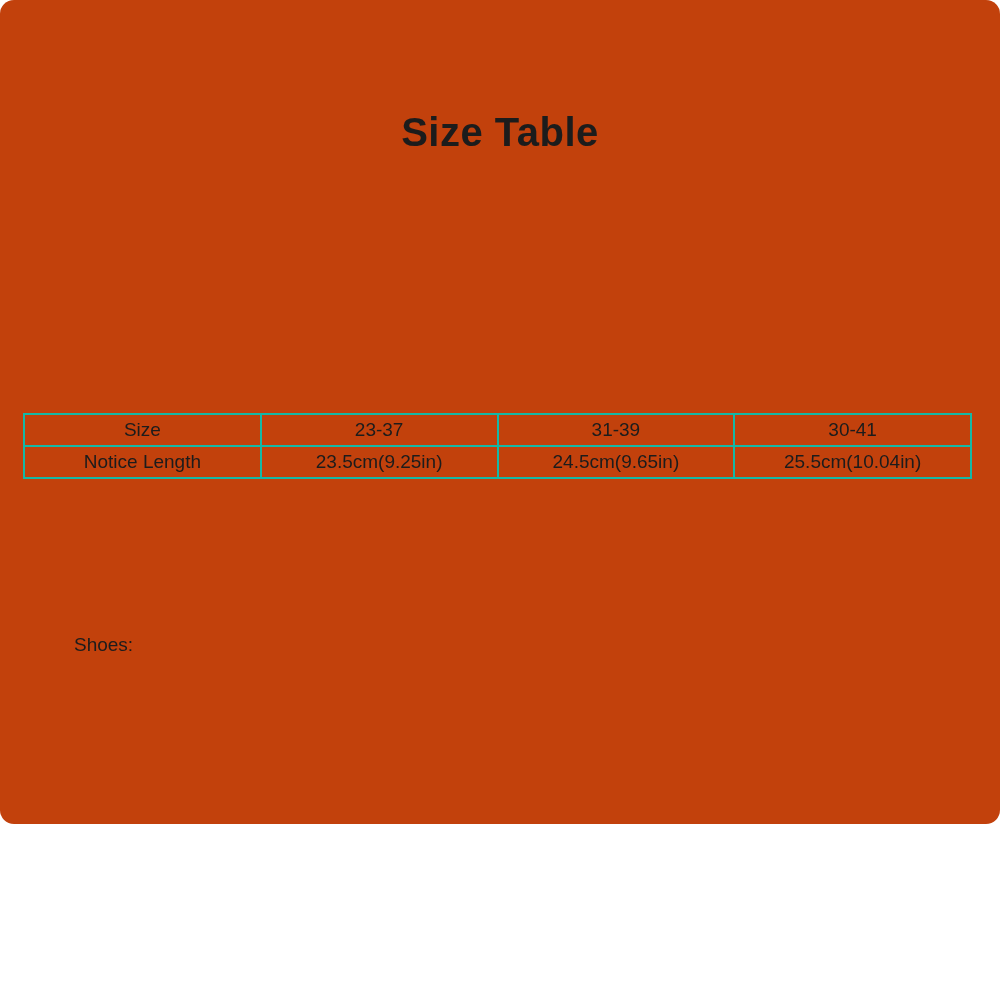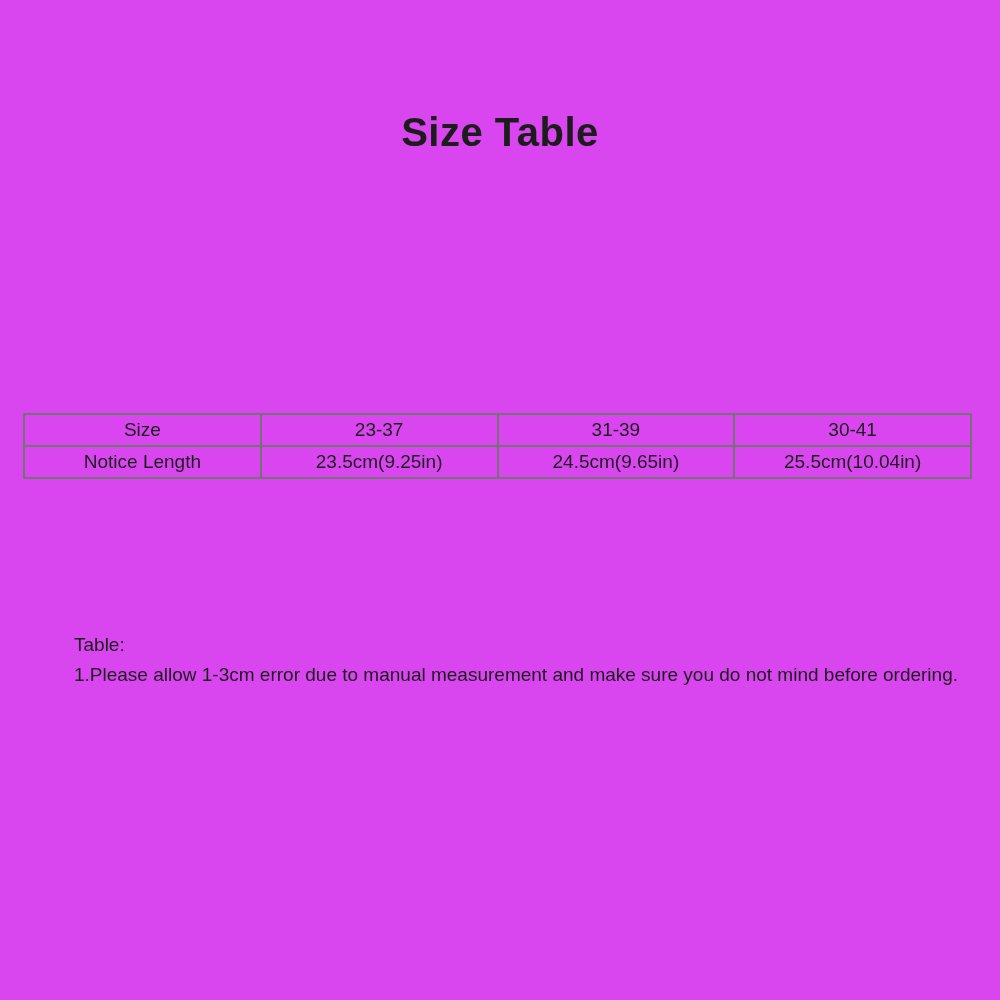--- a/index.html
+++ b/index.html
@@ -1,24 +1,25 @@
 <!DOCTYPE html>
 <html><head>
 <meta charset="utf-8">
 <style>
   * { box-sizing: border-box; }
   html, body { margin: 0; padding: 0; background: #ffffff; }
   .page {
     position: relative;
     width: 1000px;
-    height: 1000px;
-    background: #d946ef;
+    height: 824px;
+    background: #c2410c;
     font-family: "Liberation Sans", "DejaVu Sans", sans-serif;
     color: #1c1c1c;
     overflow: hidden;
+    border-radius: 14px;
   }
   .title {
     position: absolute;
     top: 110px;
     left: 0;
     width: 100%;
     text-align: center;
     font-size: 40px;
     font-weight: 600;
     letter-spacing: 0.5px;
@@ -26,21 +27,21 @@
   }
   table.size-table {
     position: absolute;
     top: 413px;
     left: 23px;
     width: 949px;
     border-collapse: collapse;
     table-layout: fixed;
   }
   table.size-table td {
-    border: 2px solid #737373;
+    border: 2px solid #14b8a6;
     height: 32px;
     text-align: center;
     vertical-align: middle;
     font-size: 19px;
     color: #1c1c1c;
     padding: 1px 4px;
     overflow: hidden;
     white-space: nowrap;
   }
   .notice {
@@ -72,17 +73,16 @@
       <tr>
         <td>Notice Length</td>
         <td>23.5cm(9.25in)</td>
         <td>24.5cm(9.65in)</td>
         <td>25.5cm(10.04in)</td>
       </tr>
     </tbody>
   </table>
 
   <div class="notice">
-    <span class="notice-heading">Table:</span>
-    <span class="notice-item">1.Please allow 1-3cm error due to manual measurement and make sure you do not mind before ordering.</span>
+    <span class="notice-heading">Shoes:</span>
   </div>
 
 </div>
 
 </body></html>

